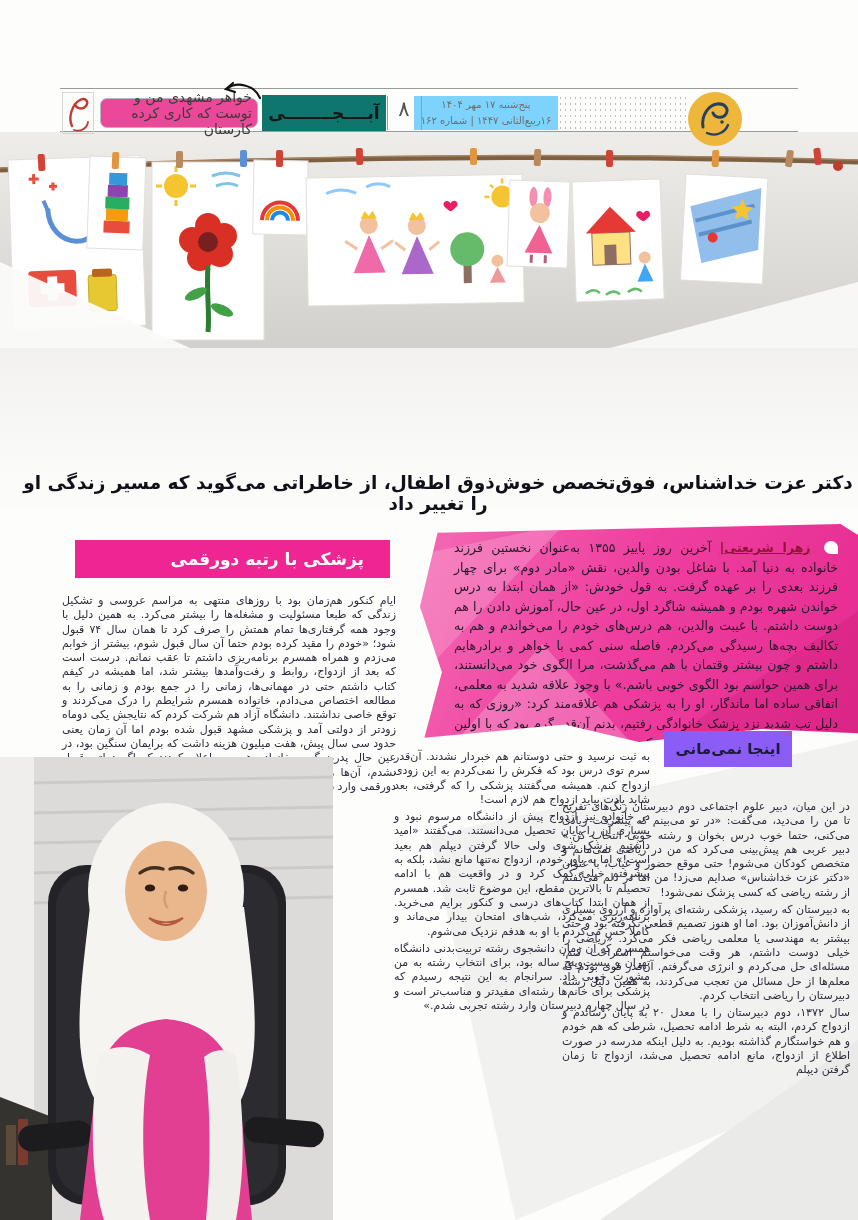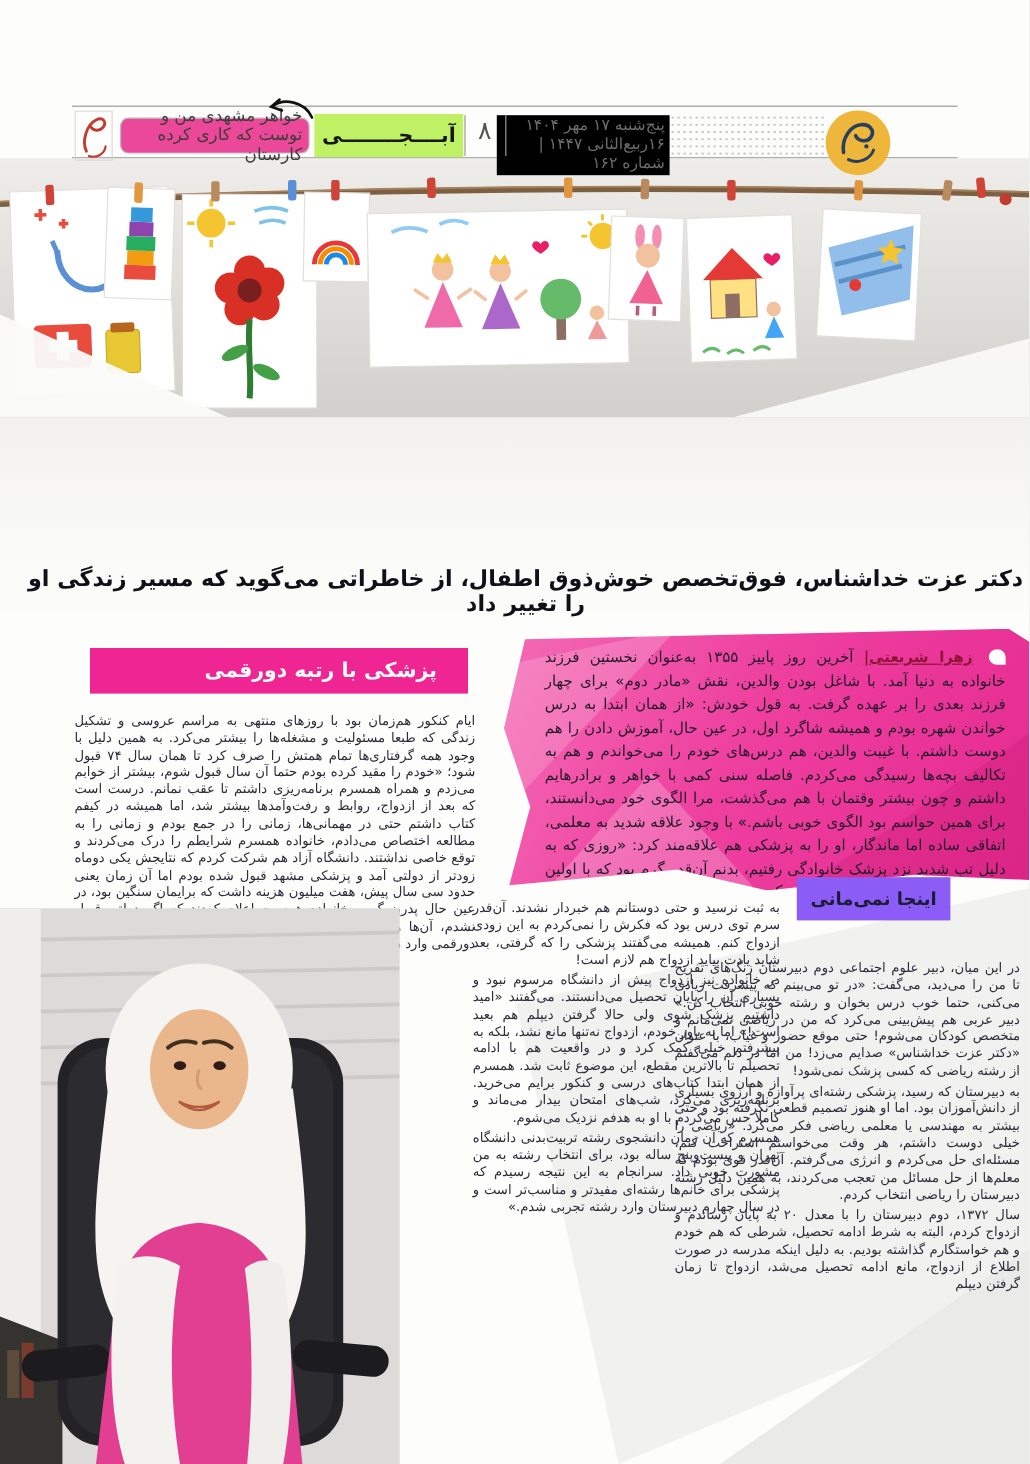--- a/index.html
+++ b/index.html
@@ -2,28 +2,28 @@
 <html lang="fa"><head>
 <meta charset="utf-8">
 <style>
   html,body{margin:0;padding:0;background:#e9e9e9;}
   .page{position:relative;width:858px;height:1220px;margin:0 auto;background:#fdfdfc;
         overflow:hidden;font-family:"DejaVu Sans","Liberation Sans",sans-serif;direction:rtl;}
   
   .facet{position:absolute;pointer-events:none;}
   
   .rule{position:absolute;left:60px;width:738px;height:1px;background:#9a9a9a;}
-  .hdr-date{position:absolute;right:300px;top:96px;width:136px;font-size:13px;line-height:16px;
-            color:#6d6d6d;text-align:right;background:#000000;padding:1px 4px;z-index:3;}
+  .hdr-date{position:absolute;right:300px;top:96px;width:136px;font-size:10px;line-height:16px;
+            color:#6d6d6d;text-align:center;background:#7dd3fc;padding:1px 4px;z-index:3;}
   .hdr-dots{position:absolute;right:170px;top:95px;width:265px;height:36px;z-index:2;
             background-image:radial-gradient(#bdbdbd 0.9px, transparent 1px);background-size:5px 6px;}
   .vsep{position:absolute;top:96px;height:34px;width:1px;background:#9a9a9a;z-index:3;}
   .hdr-page{position:absolute;right:438px;top:97px;width:32px;text-align:center;font-size:21px;
             color:#555;z-index:3;}
-  .hdr-tag{position:absolute;right:472px;top:95px;width:124px;height:36px;background:#bef264;
+  .hdr-tag{position:absolute;right:472px;top:95px;width:124px;height:36px;background:#0f766e;
            color:#161616;font-weight:bold;font-size:17px;display:flex;align-items:center;
            justify-content:center;z-index:3;}
   .hdr-bubble{position:absolute;right:600px;top:98px;width:158px;height:30px;background:#ec4899;
               border:1px solid #b9b9b9;border-radius:7px;display:flex;align-items:center;
               justify-content:center;font-size:14px;color:#3c3c3c;z-index:3;padding:0 5px;box-sizing:border-box;}
   .hdr-arrow{position:absolute;right:596px;top:80px;z-index:4;}
   .hdr-stamp{position:absolute;left:62px;top:92px;z-index:3;}
   .hdr-logo{position:absolute;left:688px;top:92px;width:54px;height:54px;border-radius:50%;
             background:#eeb73b;z-index:4;display:flex;align-items:center;justify-content:center;}
   

